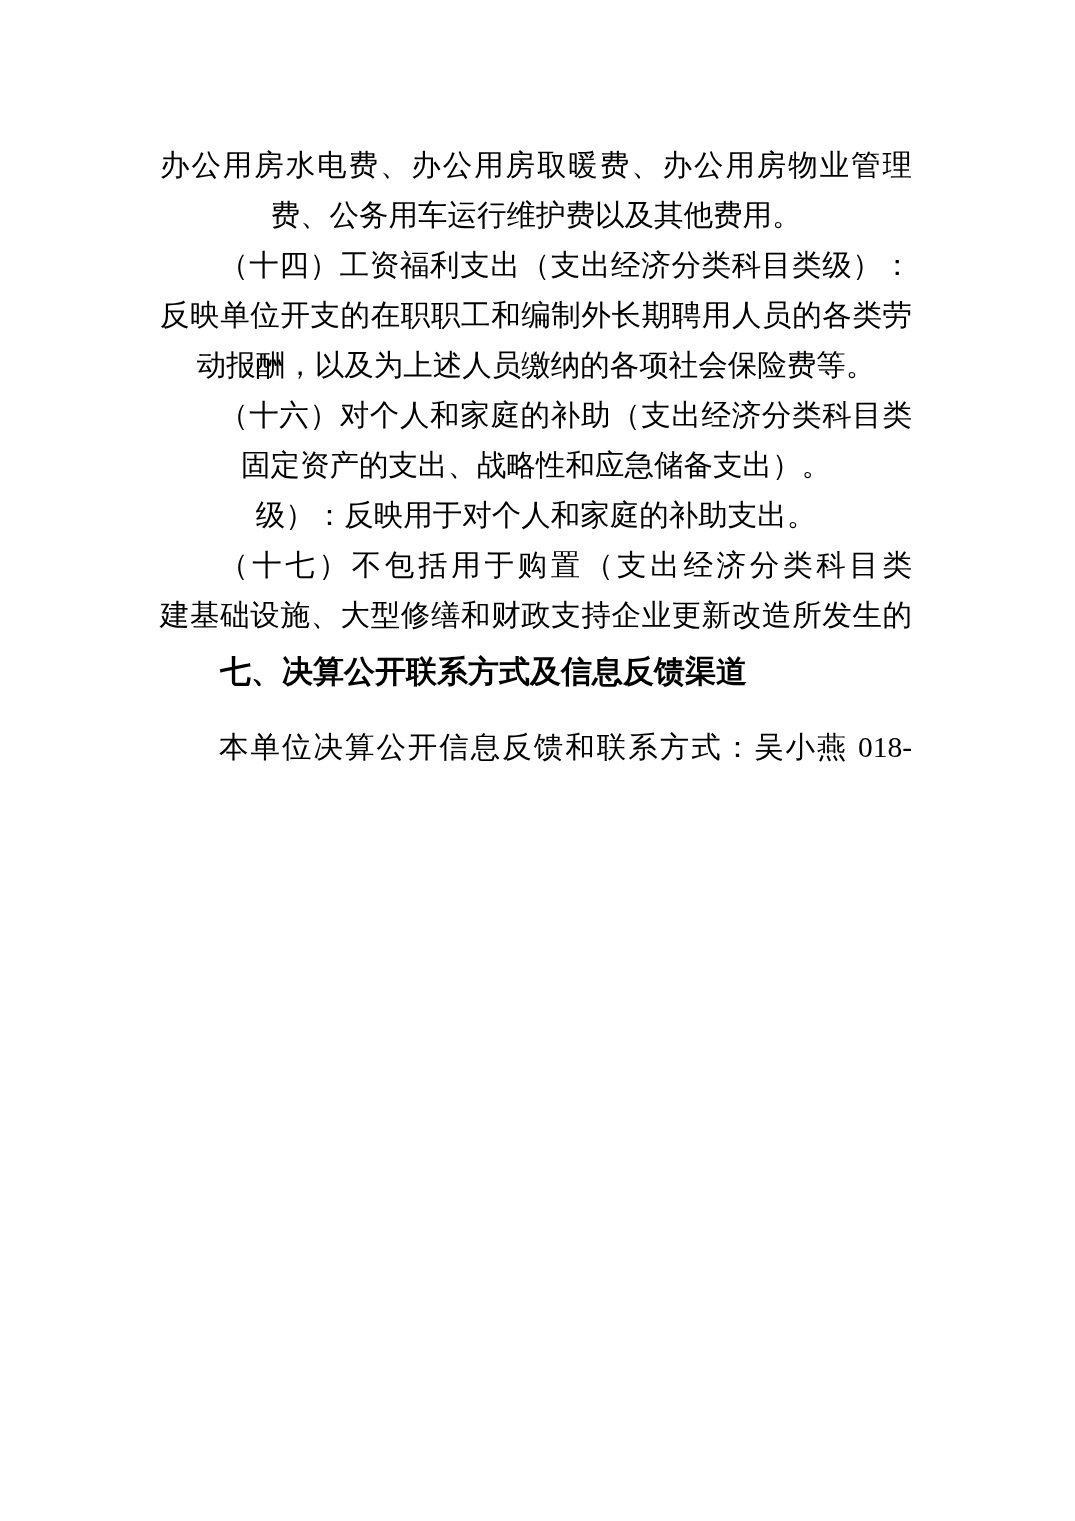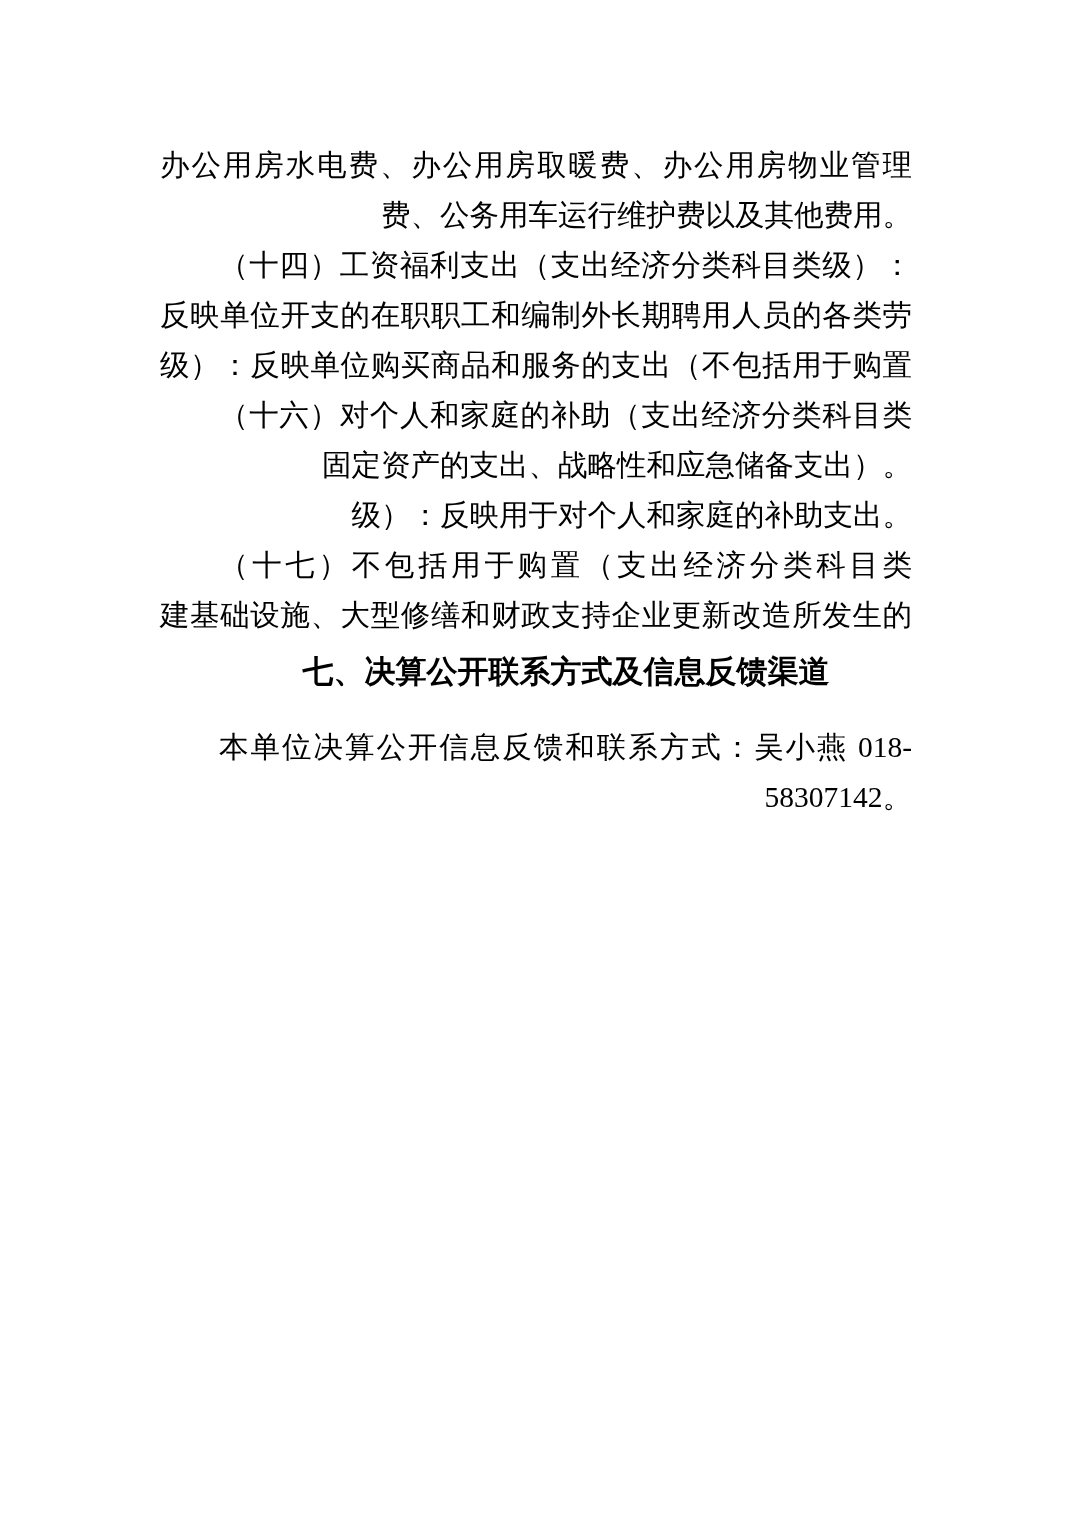--- a/index.html
+++ b/index.html
@@ -21,60 +21,59 @@
     left: 160px;
     top: 140px;
     width: 752px;
     font-family: "Liberation Serif", "DejaVu Serif", serif;
     font-size: 29.5px;
     color: #000000;
   }
   .ln {
     height: 50px;
     line-height: 50px;
-    text-align: right;
+    text-align: center;
     overflow: visible;
   }
   
   .fill {
     text-align: justify;
     text-align-last: justify;
     text-justify: inter-character;
   }
   
   .ind {
     text-indent: 2em;
   }
   .heading {
     font-family: "Liberation Sans", "DejaVu Sans", sans-serif;
     font-weight: 700;
     font-size: 31px;
     line-height: 50px;
     height: 50px;
     margin: 7px 0 25px 0;
     text-indent: 60px;
-    text-align: center;
+    text-align: left;
   }
 </style>
 </head>
 <body>
 
 <div class="page">
   <div class="content">
 
     <div class="ln fill">办公用房水电费、办公用房取暖费、办公用房物业管理</div>
     <div class="ln">费、公务用车运行维护费以及其他费用。</div>
     <div class="ln fill ind">（十四）工资福利支出（支出经济分类科目类级）：</div>
     <div class="ln fill">反映单位开支的在职职工和编制外长期聘用人员的各类劳</div>
-    <div class="ln fill">级）：反映单位购买商品和服务的支出（不包括用于购置</div>
+    <div class="ln">动报酬，以及为上述人员缴纳的各项社会保险费等。</div>
     <div class="ln fill ind">（十六）对个人和家庭的补助（支出经济分类科目类</div>
     <div class="ln">固定资产的支出、战略性和应急储备支出）。</div>
     <div class="ln">级）：反映用于对个人和家庭的补助支出。</div>
     <div class="ln fill ind">（十七）不包括用于购置（支出经济分类科目类</div>
     <div class="ln fill">建基础设施、大型修缮和财政支持企业更新改造所发生的</div>
 
     <div class="heading">七、决算公开联系方式及信息反馈渠道</div>
 
     <div class="ln fill ind">本单位决算公开信息反馈和联系方式：吴小燕 018-</div>
-    <div class="ln">58307142。</div>
 
   </div>
 </div>
 
 </body></html>

